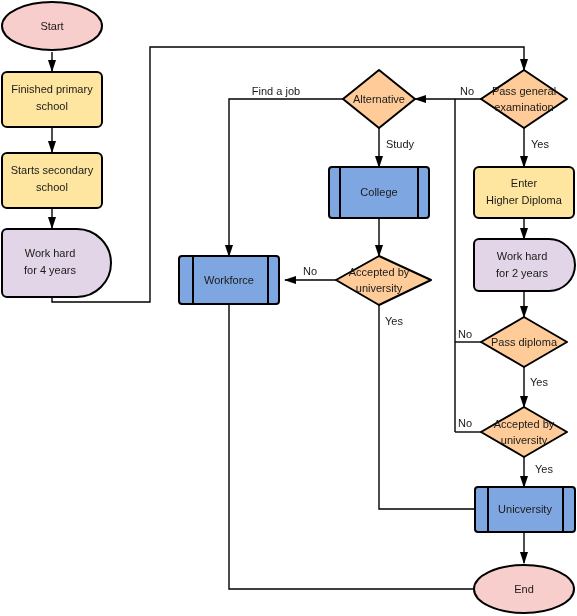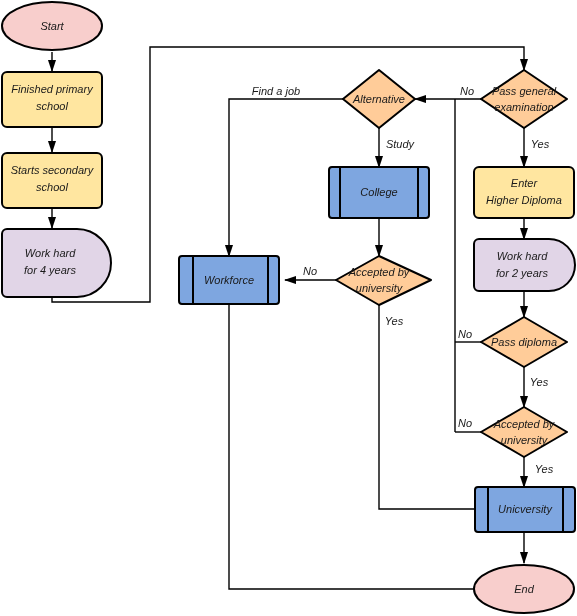--- a/index.html
+++ b/index.html
@@ -10,21 +10,20 @@
   body {
     width: 577px;
     height: 616px;
     font-family: "Liberation Sans", sans-serif;
     overflow: hidden;
   }
   #flowchart-root {
     position: relative;
     width: 577px;
     height: 616px;
-    font-style: italic;
   }
   svg#flow-svg {
     display: block;
     width: 577px;
     height: 616px;
   }
   .node-shape {
     stroke: #000000;
     stroke-width: 2;
     stroke-linejoin: round;

